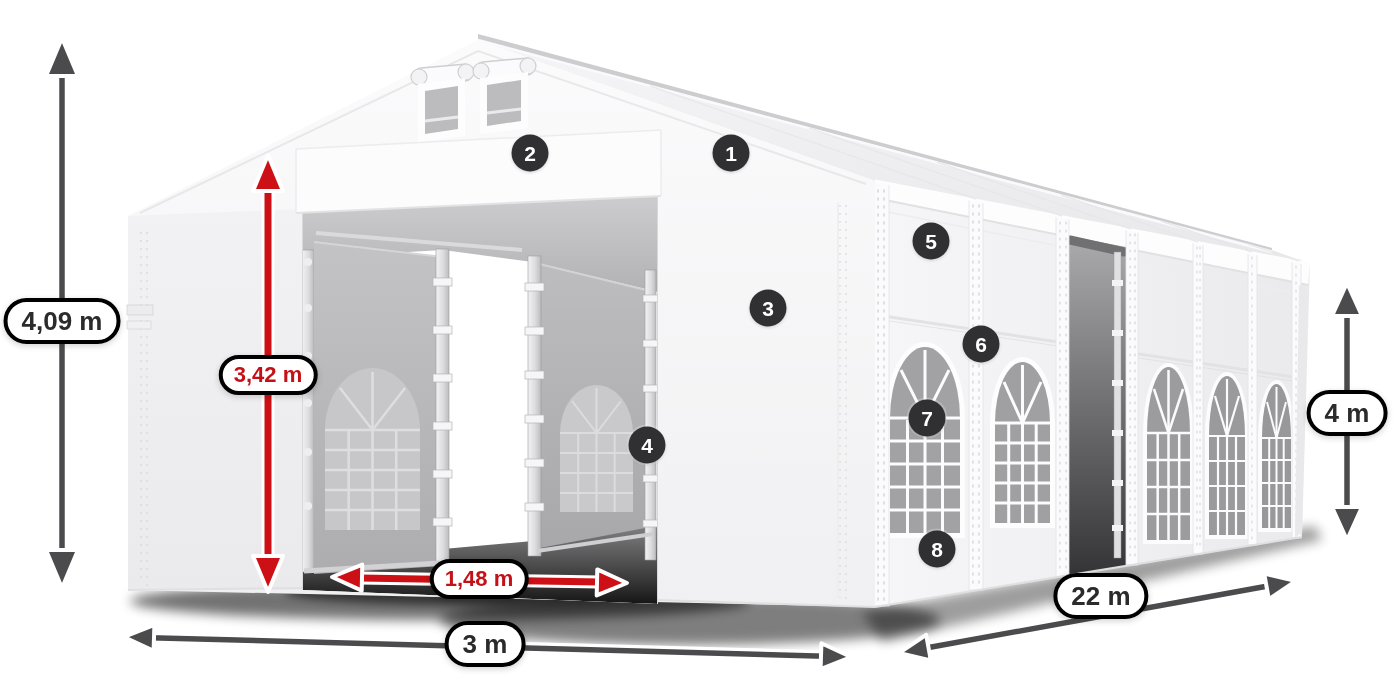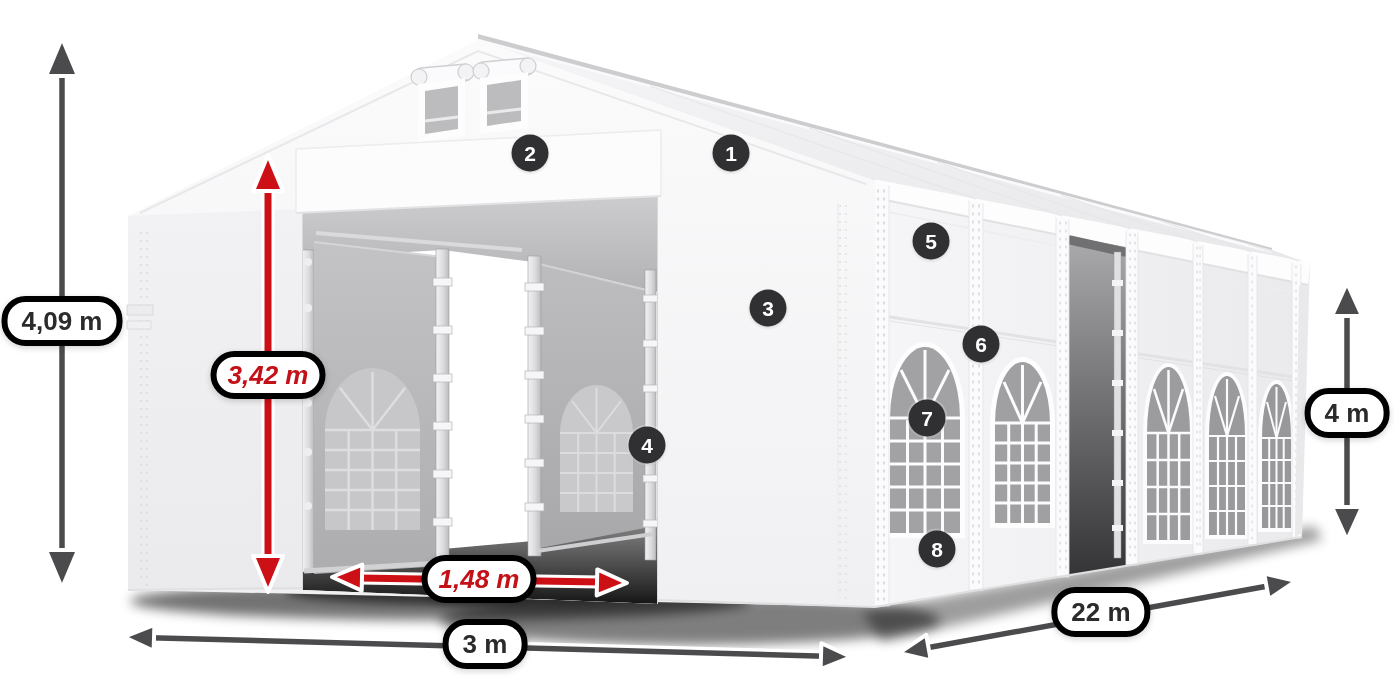--- a/index.html
+++ b/index.html
@@ -3,25 +3,25 @@
 <meta charset="utf-8">
 <style>
   html,body{margin:0;padding:0;background:#ffffff;}
   .stage{position:relative;width:1400px;height:700px;background:#ffffff;overflow:hidden;
          font-family:"Liberation Sans",sans-serif;}
   .stage svg{position:absolute;left:0;top:0;}
   .badge{position:absolute;width:37px;height:37px;border-radius:50%;background:#303032;color:#fff;
          font-weight:bold;font-size:21px;line-height:1;display:flex;align-items:center;justify-content:center;
          transform:translate(-50%,-50%);box-shadow:0 0 0 2px rgba(255,255,255,.25),0 1px 3px rgba(0,0,0,.25);
          cursor:pointer;user-select:none;}
-  .pill{position:absolute;transform:translate(-50%,-50%);background:#fff;border:6px solid #000000;
+  .pill{position:absolute;transform:translate(-50%,-50%);background:#fff;border:4px solid #000000;
         border-radius:24px;box-shadow:0 2px 6px rgba(0,0,0,.18);color:#2b2b2b;font-weight:bold;
         font-size:26px;line-height:1;padding:6px 14px;white-space:nowrap;}
   .pill.red{color:#c41118;}
-  .pill.sm{font-size:26px;padding:5px 11px;font-style:italic;}
+  .pill.sm{font-size:22px;padding:5px 11px;}
 </style>
 </head>
 <body>
 
 <div class="stage">
 
 <svg width="1400" height="700" viewBox="0 0 1400 700">
   <defs>
     <linearGradient id="gGable" x1="0" y1="0" x2="0" y2="1">
       <stop offset="0" stop-color="#fbfbfc"></stop>
@@ -368,16 +368,16 @@
 <div class="badge" style="left:647px;top:445px">4</div>
 <div class="badge" style="left:931px;top:241px">5</div>
 <div class="badge" style="left:981px;top:344px">6</div>
 <div class="badge" style="left:927px;top:418px">7</div>
 <div class="badge" style="left:937px;top:549px">8</div>
 
 <div class="pill" style="left:62px;top:321px">4,09 m</div>
 <div class="pill red sm" style="left:268px;top:375px">3,42 m</div>
 <div class="pill red sm" style="left:479px;top:579px">1,48 m</div>
 <div class="pill" style="left:485px;top:644px">3 m</div>
-<div class="pill" style="left:1101px;top:612px">22 m</div>
+<div class="pill" style="left:1101px;top:596px">22 m</div>
 <div class="pill" style="left:1347px;top:413px">4 m</div>
 
 </div>
 
 </body></html>

